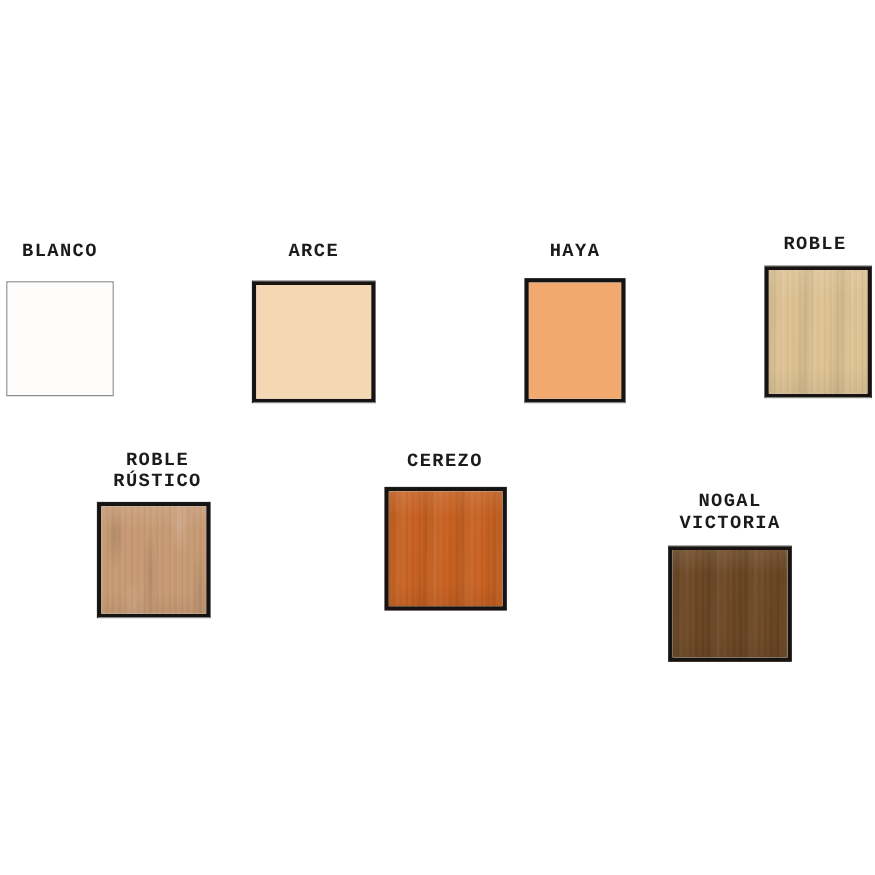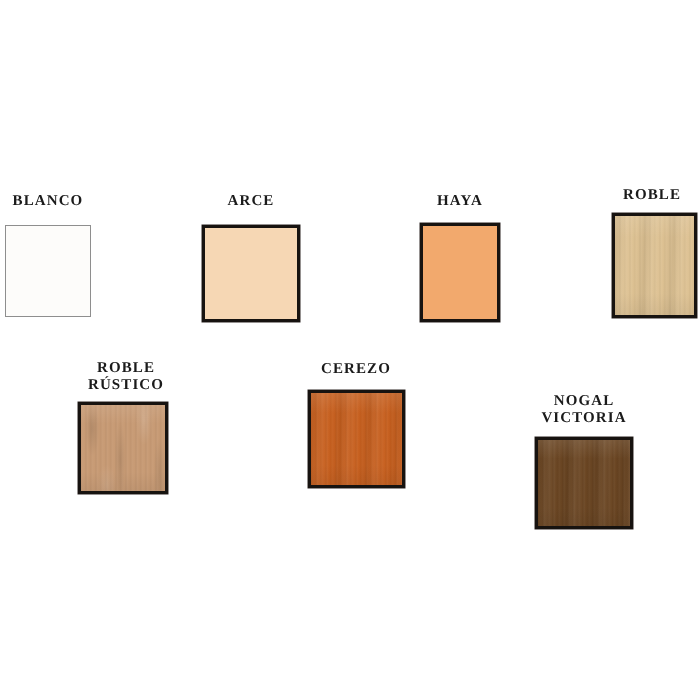--- a/index.html
+++ b/index.html
@@ -21,21 +21,21 @@
   .swatch-item {
     position: absolute;
   }
 
   .swatch-label {
     position: absolute;
     left: 0;
     width: 100%;
     text-align: center;
     color: #1b1b1b;
-    font-family: Liberation Serif, serif;
+    font-family: Liberation Mono, monospace;
     font-weight: 700;
     font-size: 15px;
     letter-spacing: 1.1px;
     line-height: 17px;
     white-space: pre-line;
     text-rendering: geometricPrecision;
   }
 
   .swatch-chip {
     position: absolute;

